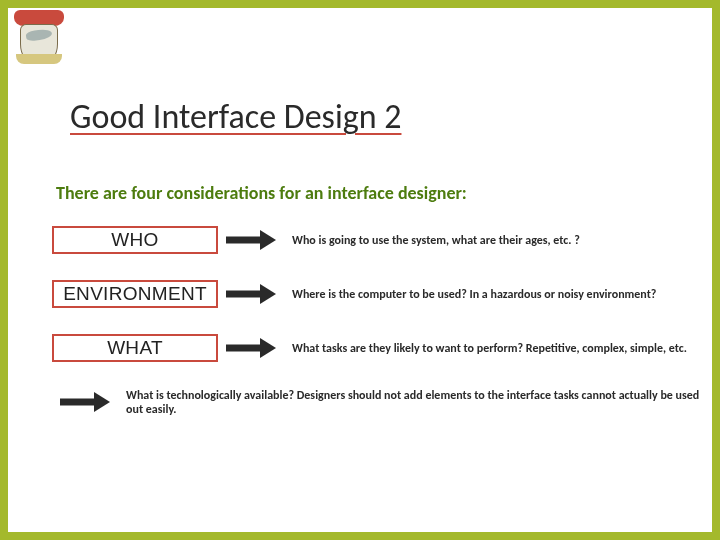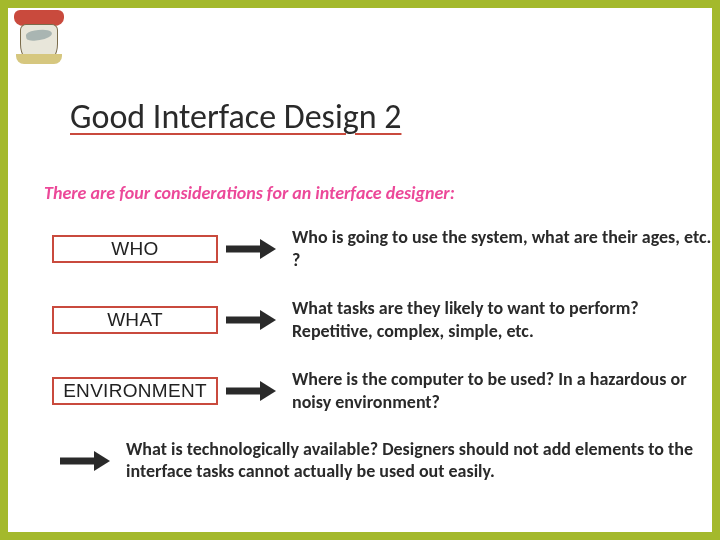--- a/index.html
+++ b/index.html
@@ -40,22 +40,22 @@
   }
   .title {
     position:absolute; left:62px; top:88px;
     font-size:34px; font-weight:400; color:#2a2a2a;
     text-decoration:underline;
     text-decoration-color:#c94a3d;
     text-decoration-thickness:2px;
     text-underline-offset:5px;
   }
   .intro {
-    position:absolute; left:36px; top:174px;
-    font-size:18px; font-weight:600; color:#ec4899;font-style:italic;
+    position:absolute; left:48px; top:174px;
+    font-size:18px; font-weight:600; color:#4d7c0f;
   }
   .rows {
     position:absolute; left:44px; top:218px; right:0;
   }
   .row {
     display:flex; align-items:center;
     margin-bottom:26px;
   }
   .box {
     width:166px; height:28px;
@@ -76,21 +76,21 @@
     width:36px; height:7px; background:#2a2a2a;
   }
   .arrow .head {
     position:absolute; left:34px; top:50%; transform:translateY(-50%);
     width:0; height:0;
     border-left:16px solid #2a2a2a;
     border-top:10px solid transparent;
     border-bottom:10px solid transparent;
   }
   .desc {
-    font-size:18px; font-weight:600; color:#2a2a2a;
+    font-size:12px; font-weight:600; color:#2a2a2a;
     line-height:1.25; padding-right:0;
     flex:1;
   }
   .row.feas .desc { line-height:1.2; }
 </style>
 </head>
 <body>
 
 <div class="inner">
 
@@ -110,35 +110,35 @@
     <div class="row">
       <div class="box">WHO</div>
       <div class="arrow">
           <div class="shaft"></div>
           <div class="head"></div>
         </div>
       <div class="desc">Who is going to use the system, what are their ages, etc. ?</div>
     </div>
 
     <div class="row">
+      <div class="box">ENVIRONMENT</div>
+      <div class="arrow">
+          <div class="shaft"></div>
+          <div class="head"></div>
+        </div>
+      <div class="desc">Where is the computer to be used? In a hazardous or noisy environment?</div>
+    </div>
+
+    <div class="row">
       <div class="box">WHAT</div>
       <div class="arrow">
           <div class="shaft"></div>
           <div class="head"></div>
         </div>
       <div class="desc">What tasks are they likely to want to perform? Repetitive, complex, simple, etc.</div>
-    </div>
-
-    <div class="row">
-      <div class="box">ENVIRONMENT</div>
-      <div class="arrow">
-          <div class="shaft"></div>
-          <div class="head"></div>
-        </div>
-      <div class="desc">Where is the computer to be used? In a hazardous or noisy environment?</div>
     </div>
 
     <div class="row feas">
       <div class="arrow">
           <div class="shaft"></div>
           <div class="head"></div>
         </div>
       <div class="desc">What is technologically available? Designers should not add elements to the interface tasks cannot actually be used out easily.</div>
     </div>
 

